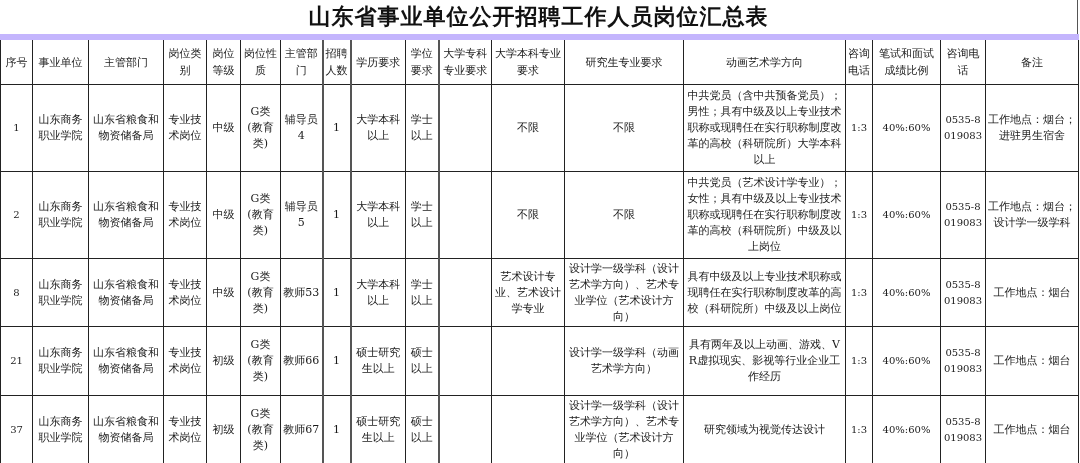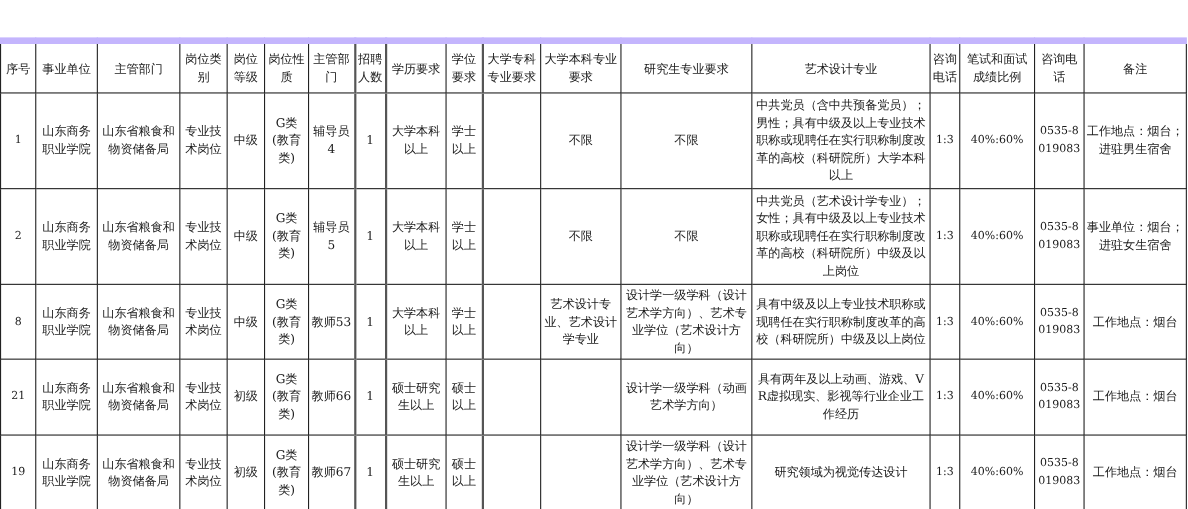--- a/index.html
+++ b/index.html
@@ -33,20 +33,21 @@
     tr.r-mid td { height: 67px; }
     tr.r-short td { height: 68px; }
     .clip { max-height: 86px; overflow: hidden; display: block; }
     .small { font-size: 10px; }
     td.left-thick, th.left-thick { border-left: 2px solid #555; }
   </style>
 </head>
 <body>
 
 <div class="sheet">
+  <div class="title-row">山东省事业单位公开招聘工作人员岗位汇总表</div>
 
   <table>
     <colgroup>
       <col style="width:32px">
       <col style="width:56px">
       <col style="width:75px">
       <col style="width:43px">
       <col style="width:34px">
       <col style="width:40px">
       <col style="width:42px">
@@ -70,21 +71,21 @@
         <th>岗位类别</th>
         <th>岗位等级</th>
         <th>岗位性质</th>
         <th>主管部门</th>
         <th class="left-thick">招聘人数</th>
         <th class="left-thick">学历要求</th>
         <th>学位要求</th>
         <th class="left-thick">大学专科专业要求</th>
         <th>大学本科专业要求</th>
         <th>研究生专业要求</th>
-        <th>艺术设计专业</th>
+        <th>动画艺术学方向</th>
         <th>咨询电话</th>
         <th>笔试和面试成绩比例</th>
         <th>咨询电话</th>
         <th>备注</th>
       </tr>
     </thead>
     <tbody>
 
       <tr class="r-tall">
         <td class="small">1</td>
@@ -122,21 +123,21 @@
         <td>学士以上</td>
         <td class="left-thick"></td>
         <td>不限</td>
         <td>不限</td>
         <td>
             <span class="clip">中共党员（艺术设计学专业）；女性；具有中级及以上专业技术职称或现聘任在实行职称制度改革的高校（科研院所）中级及以上岗位</span>
           </td>
         <td class="small">1:3</td>
         <td class="small">40%:60%</td>
         <td class="small">0535-8019083</td>
-        <td>事业单位：烟台；进驻女生宿舍</td>
+        <td>工作地点：烟台；设计学一级学科</td>
       </tr>
 
       <tr class="r-mid">
         <td class="small">8</td>
         <td>山东商务职业学院</td>
         <td>山东省粮食和物资储备局</td>
         <td>专业技术岗位</td>
         <td>中级</td>
         <td>G类(教育类)</td>
         <td>教师53</td>
@@ -168,21 +169,21 @@
         <td></td>
         <td>设计学一级学科（动画艺术学方向）</td>
         <td>具有两年及以上动画、游戏、VR虚拟现实、影视等行业企业工作经历</td>
         <td class="small">1:3</td>
         <td class="small">40%:60%</td>
         <td class="small">0535-8019083</td>
         <td>工作地点：烟台</td>
       </tr>
 
       <tr class="r-short">
-        <td class="small">19</td>
+        <td class="small">37</td>
         <td>山东商务职业学院</td>
         <td>山东省粮食和物资储备局</td>
         <td>专业技术岗位</td>
         <td>初级</td>
         <td>G类(教育类)</td>
         <td>教师67</td>
         <td class="left-thick">1</td>
         <td class="left-thick">硕士研究生以上</td>
         <td>硕士以上</td>
         <td class="left-thick"></td>

